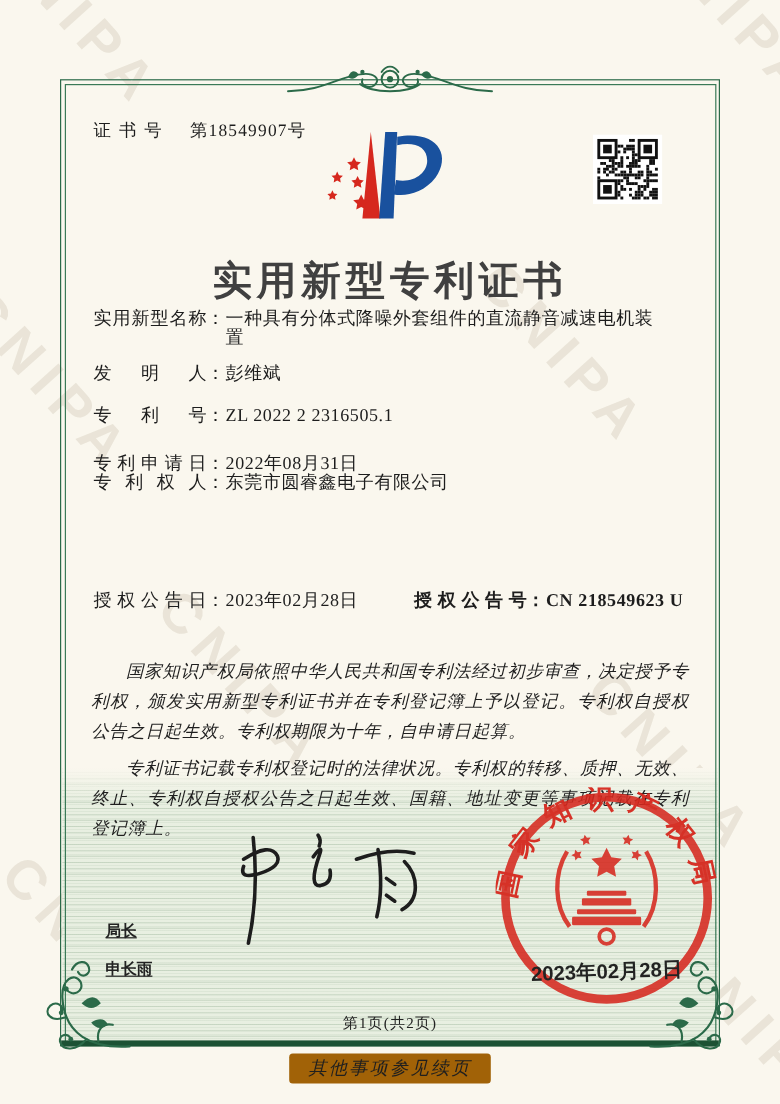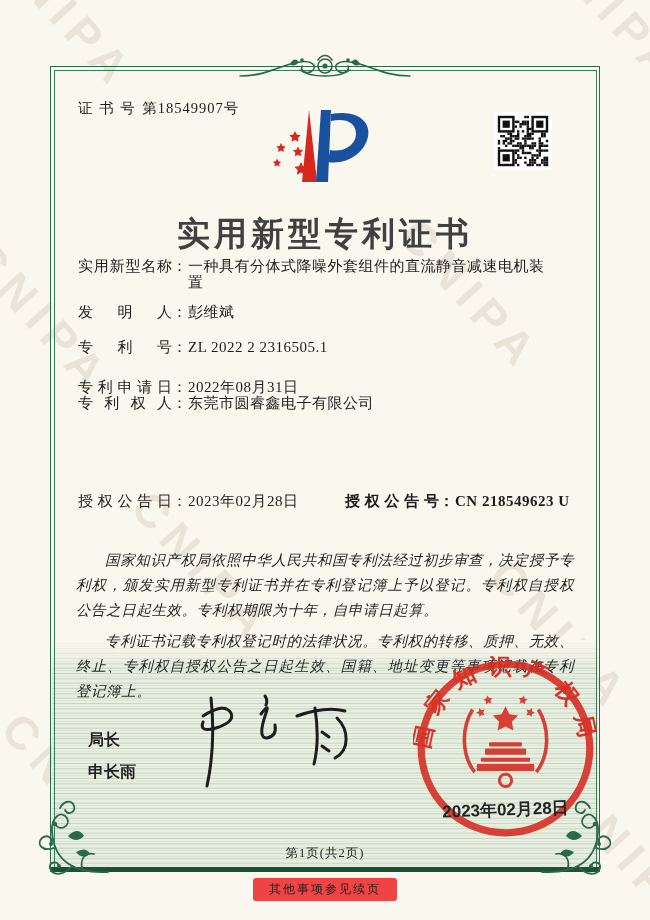--- a/index.html
+++ b/index.html
@@ -38,21 +38,21 @@
   }
   .frame-bottom-bar{
     position:absolute; left:0; right:0; bottom:-1px; height:5px; background:#1c5234;
   }
   .ornament{ position:absolute; z-index:3; }
   
   .cert-no{
     position:absolute; left:78px; top:99px; z-index:4;
     font-size:14.5px; letter-spacing:1.5px; color:#1d1d1d;
   }
-  .cert-no .num{ margin-left:6px; letter-spacing:1px;text-align:right; }
+  .cert-no .num{ margin-left:22px; letter-spacing:1px;text-align:right; }
   .logo{ position:absolute; left:265px; top:106px; z-index:4; }
   .qr{ position:absolute; left:494px; top:112px; z-index:4; }
   .doc-title{
     position:absolute; left:0; right:0; top:194px; z-index:4;
     margin:18px; text-align:center; font-size:33px; font-weight:700;
     letter-spacing:4px; color:#404040;
   }
   
   .frow{ position:absolute; left:78px; width:494px; z-index:4; font-size:15px; line-height:16px; }
   .flabel{
@@ -65,37 +65,37 @@
   .fpair2 .fvalue{ width:auto; }
   .r1{top:258px}.r2{top:304px}.r3{top:339px}.r4{top:379px}.r5{top:395px}.r6{top:455px}.r7{top:493px}
   
   .body-text{
     position:absolute; left:76px; width:498px; top:524px; z-index:4;
     font-size:14.5px; line-height:1.72; font-style:italic; letter-spacing:.6px; color:#1f1f1f;margin-top:24px;
   }
   .body-text p{ margin:0 0 6px 0; text-indent:2em; text-align:justify; }
   
   .official{
-    position:absolute; left:88px; top:724px; z-index:5;
+    position:absolute; left:88px; top:760px; z-index:5;
     font-family:"Liberation Sans","DejaVu Sans",sans-serif;
-    font-size:16px; font-weight:700; color:#222; line-height:32px;
+    font-size:13px; font-weight:700; color:#222; line-height:32px;text-decoration:underline;
   }
   .signature{ position:absolute; left:165px; top:686px; z-index:5; }
   .seal{ position:absolute; left:413px; top:656px; z-index:6; opacity:.95; }
   
   .page-info{
     position:absolute; left:0; right:0; top:845px; z-index:4;
     text-align:center; font-size:12.5px; font-weight:400; letter-spacing:1px; color:#222;
   }
   .continuation{
     position:absolute; left:0; right:0; top:878px; z-index:4; text-align:center;
   }
   .continuation span{
-    display:inline-block; background:#ef4444; padding:3px 16px; border-radius:3px;
-    font-size:12px; letter-spacing:2px; color:#1f1f1f;
+    display:inline-block; background:#a16207; padding:3px 16px; border-radius:3px;
+    font-size:15px; font-style:italic; letter-spacing:2px; color:#1f1f1f;
   }
 </style>
 </head>
 <body>
 
 <div class="page">
 
   <span class="wm" style="left:-28px; top:-14px;">CNIPA</span>
   <span class="wm" style="left:520px; top:-18px;">CNIPA</span>
   <span class="wm" style="left:-52px; top:290px;">CNIPA</span>

